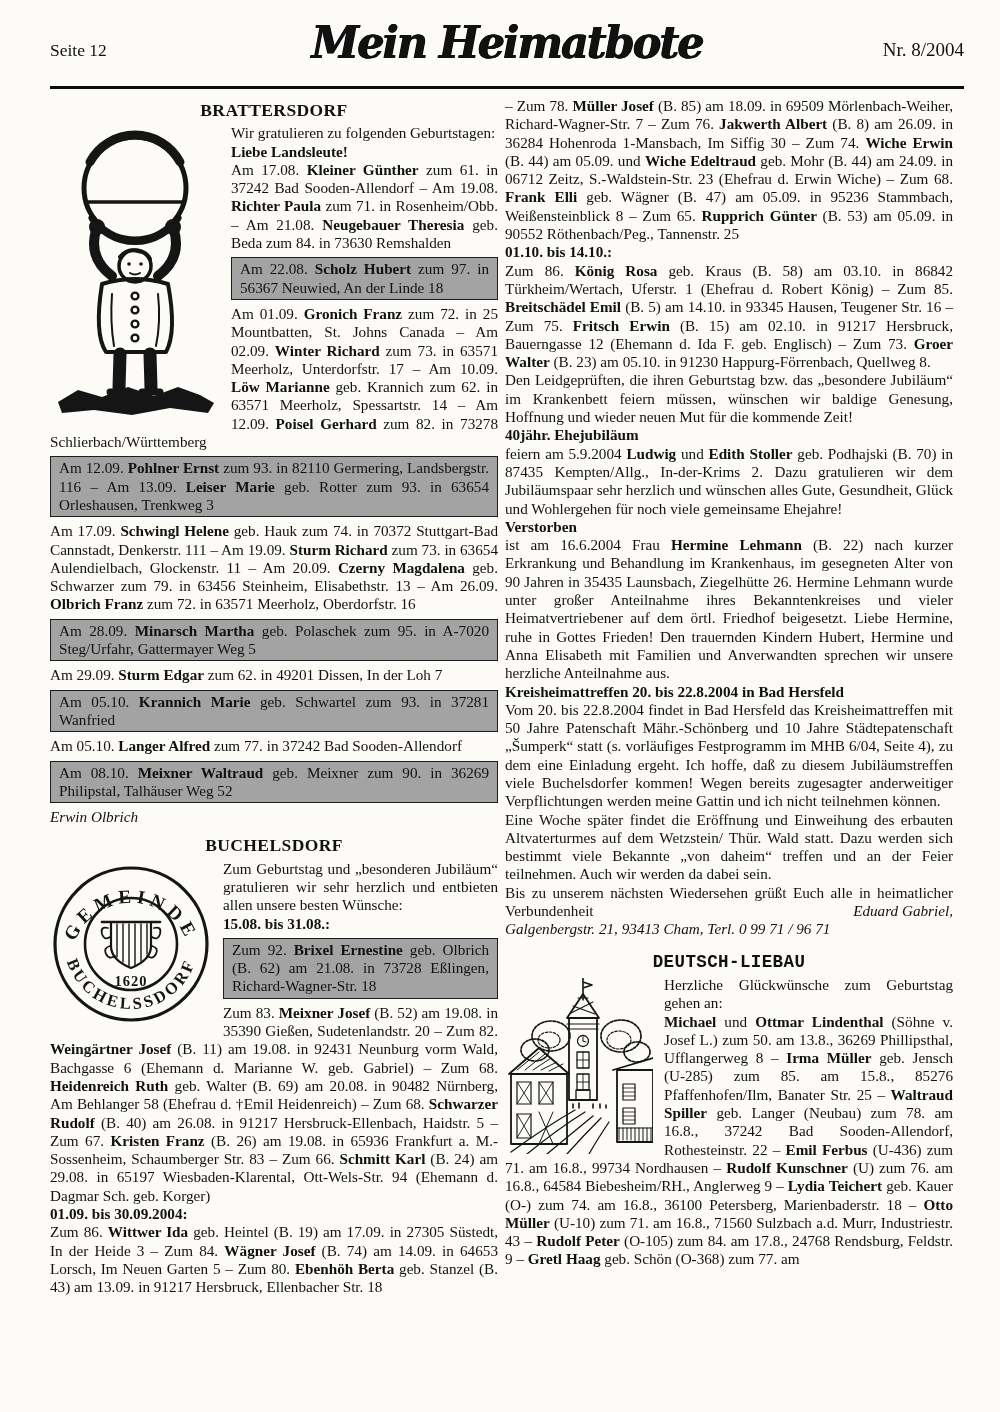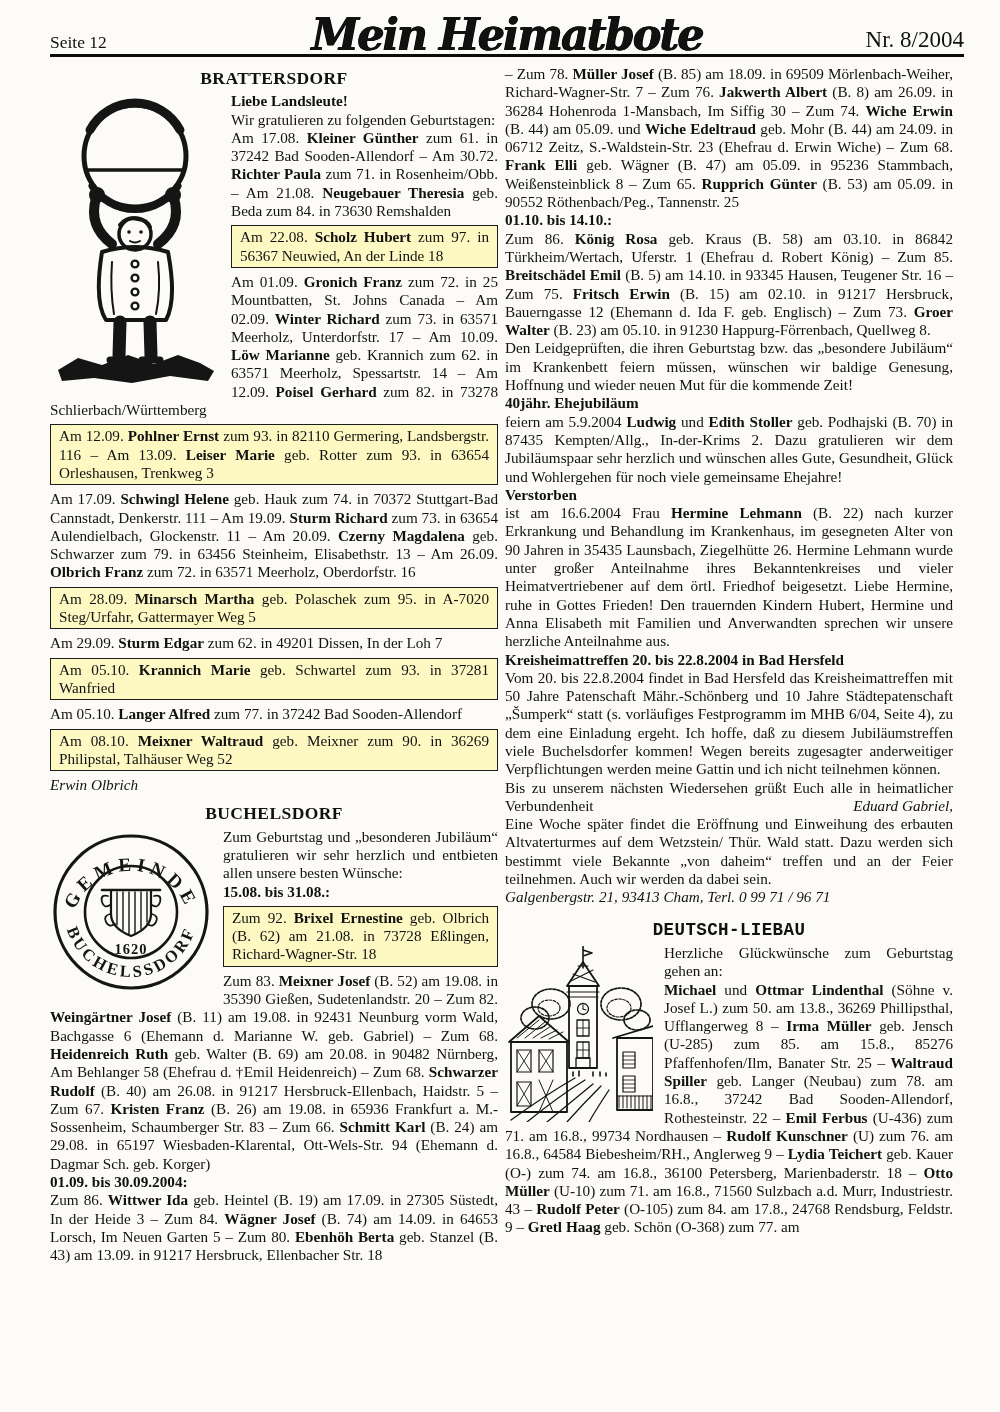--- a/index.html
+++ b/index.html
@@ -5,44 +5,44 @@
   html,body{margin:0;padding:0;}
   body{
     width:1000px;height:1412px;overflow:hidden;
     background:#fcfbf7;color:#111;
     font-family:"Liberation Serif","DejaVu Serif",serif;
   }
   .page{padding:14px 36px 0 50px;}
   
   .masthead-row{
     display:grid;grid-template-columns:140px 1fr 140px;align-items:end;
-    border-bottom:3px solid #0b0b0b;padding-bottom:0;
+    border-bottom:3px solid #0b0b0b;padding-bottom:24px;margin-top:8px;
   }
   .page-num{font-size:17.5px;padding-bottom:1px;}
-  .issue-num{font-size:23px;text-align:right;padding-bottom:1px;}
+  .issue-num{font-size:19px;text-align:right;padding-bottom:1px;}
   .masthead{
     text-align:center;
     font-family:"DejaVu Serif",serif;
     font-weight:bold;font-style:italic;
     font-size:43px;line-height:40px;letter-spacing:-2px;
     transform:scaleY(1.05);
     text-shadow:0.6px 0 #000, -0.4px 0 #000;
     white-space:nowrap;
   }
   
   .columns{display:flex;gap:7px;margin-top:8px;}
   .col{width:448px;font-size:15.2px;line-height:18.3px;text-align:justify;}
   .col p{margin:0;}
   .section-title{
     text-align:center;font-weight:bold;font-size:17.5px;
     letter-spacing:0.4px;margin:4px 0 5px;
   }
   .subhead{font-weight:bold;margin-top:5px;}
   .box{
-    border:1.3px solid #1d1d1d;background:#fef9c3;
+    border:1.3px solid #1d1d1d;background:#a3a3a3;
     padding:2px 8px;margin:5px 0;overflow:hidden;
   }
   .gap{margin-top:5px;}
   .sig-right{font-style:italic;}
   .sig-inline{float:right;font-style:italic;}
   .float-img{float:left;margin:2px 11px 3px 0;}
   .ink{stroke:#151515;fill:none;stroke-linecap:round;stroke-linejoin:round;}
   .mt10{margin-top:10px;}
   .mt14{margin-top:14px;font-family:Liberation Mono, monospace;}
 </style>
@@ -89,23 +89,23 @@
         <circle class="ink" cx="85" cy="212" r="3.4" stroke-width="2.4"></circle>
 
         <path class="ink" d="M70,228 L69,262" stroke-width="13"></path>
         <path class="ink" d="M100,228 L101,262" stroke-width="13"></path>
         <path class="ink" d="M60,266 L78,266 M92,266 L110,266" stroke-width="7"></path>
 
         <path d="M8,276 L28,264 L52,271 L78,261 L104,270 L128,261 L150,269 L164,277 L158,287 L120,282 L82,289 L44,284 L12,287 Z" fill="#151515"></path>
         <path class="ink" d="M20,276 L150,274" stroke-width="2" stroke="#fdfcf8"></path>
       </svg>
 
+      <p>Wir gratulieren zu folgenden Geburtstagen:</p>
       <p><b>Liebe Landsleute!</b></p>
-      <p>Wir gratulieren zu folgenden Geburtstagen:</p>
-      <p><span>Am 17.08. </span><b>Kleiner Günther</b><span> zum 61. in 37242 Bad Sooden-Allendorf – Am 30.72. </span><b>Richter Paula</b><span> zum 71. in Rosenheim/Obb. – Am 21.08. </span><b>Neugebauer Theresia</b><span> geb. Beda zum 84. in 73630 Remshalden</span></p>
+      <p><span>Am 17.08. </span><b>Kleiner Günther</b><span> zum 61. in 37242 Bad Sooden-Allendorf – Am 19.08. </span><b>Richter Paula</b><span> zum 71. in Rosenheim/Obb. – Am 21.08. </span><b>Neugebauer Theresia</b><span> geb. Beda zum 84. in 73630 Remshalden</span></p>
 
       <div class="box"><span>Am 22.08. </span><b>Scholz Hubert</b><span> zum 97. in 56367 Neuwied, An der Linde 18</span></div>
 
       <p><span>Am 01.09. </span><b>Gronich Franz</b><span> zum 72. in 25 Mountbatten, St. Johns Canada – Am 02.09. </span><b>Winter Richard</b><span> zum 73. in 63571 Meerholz, Unterdorfstr. 17 – Am 10.09. </span><b>Löw Marianne</b><span> geb. Krannich zum 62. in 63571 Meerholz, Spessartstr. 14 – Am 12.09. </span><b>Poisel Gerhard</b><span> zum 82. in 73278 Schlierbach/Württemberg</span></p>
 
       <div class="box"><span>Am 12.09. </span><b>Pohlner Ernst</b><span> zum 93. in 82110 Germering, Landsbergstr. 116 – Am 13.09. </span><b>Leiser Marie</b><span> geb. Rotter zum 93. in 63654 Orleshausen, Trenkweg 3</span></div>
 
       <p><span>Am 17.09. </span><b>Schwingl Helene</b><span> geb. Hauk zum 74. in 70372 Stuttgart-Bad Cannstadt, Denkerstr. 111 – Am 19.09. </span><b>Sturm Richard</b><span> zum 73. in 63654 Aulendielbach, Glockenstr. 11 – Am 20.09. </span><b>Czerny Magdalena</b><span> geb. Schwarzer zum 79. in 63456 Steinheim, Elisabethstr. 13 – Am 26.09. </span><b>Olbrich Franz</b><span> zum 72. in 63571 Meerholz, Oberdorfstr. 16</span></p>
 
       <div class="box"><span>Am 28.09. </span><b>Minarsch Martha</b><span> geb. Polaschek zum 95. in A-7020 Steg/Urfahr, Gattermayer Weg 5</span></div>
@@ -164,23 +164,23 @@
       <p class="gap">Den Leidgeprüften, die ihren Geburtstag bzw. das „besondere Jubiläum“ im Krankenbett feiern müssen, wünschen wir baldige Genesung, Hoffnung und wieder neuen Mut für die kommende Zeit!</p>
 
       <p class="subhead">40jähr. Ehejubiläum</p>
       <p><span>feiern am 5.9.2004 </span><b>Ludwig</b><span> und </span><b>Edith Stoller</b><span> geb. Podhajski (B. 70) in 87435 Kempten/Allg., In-der-Krims 2. Dazu gratulieren wir dem Jubiläumspaar sehr herzlich und wünschen alles Gute, Gesundheit, Glück und Wohlergehen für noch viele gemeinsame Ehejahre!</span></p>
 
       <p class="subhead">Verstorben</p>
       <p><span>ist am 16.6.2004 Frau </span><b>Hermine Lehmann</b><span> (B. 22) nach kurzer Erkrankung und Behandlung im Krankenhaus, im gesegneten Alter von 90 Jahren in 35435 Launsbach, Ziegelhütte 26. Hermine Lehmann wurde unter großer Anteilnahme ihres Bekanntenkreises und vieler Heimatvertriebener auf dem örtl. Friedhof beigesetzt. Liebe Hermine, ruhe in Gottes Frieden! Den trauernden Kindern Hubert, Hermine und Anna Elisabeth mit Familien und Anverwandten sprechen wir unsere herzliche Anteilnahme aus.</span></p>
 
       <p class="subhead">Kreisheimattreffen 20. bis 22.8.2004 in Bad Hersfeld</p>
       <p>Vom 20. bis 22.8.2004 findet in Bad Hersfeld das Kreisheimattreffen mit 50 Jahre Patenschaft Mähr.-Schönberg und 10 Jahre Städtepatenschaft „Šumperk“ statt (s. vorläufiges Festprogramm im MHB 6/04, Seite 4), zu dem eine Einladung ergeht. Ich hoffe, daß zu diesem Jubiläumstreffen viele Buchelsdorfer kommen! Wegen bereits zugesagter anderweitiger Verpflichtungen werden meine Gattin und ich nicht teilnehmen können.</p>
+      <p>Eine Woche später findet die Eröffnung und Einweihung des erbauten Altvaterturmes auf dem Wetzstein/ Thür. Wald statt. Dazu werden sich bestimmt viele Bekannte „von daheim“ treffen und an der Feier teilnehmen. Auch wir werden da dabei sein.</p>
+
       <p><span>Bis zu unserem nächsten Wiedersehen grüßt Euch alle in heimatlicher Verbundenheit</span><span class="sig-inline">Eduard Gabriel,</span></p>
-
-      <p>Eine Woche später findet die Eröffnung und Einweihung des erbauten Altvaterturmes auf dem Wetzstein/ Thür. Wald statt. Dazu werden sich bestimmt viele Bekannte „von daheim“ treffen und an der Feier teilnehmen. Auch wir werden da dabei sein.</p>
       <p class="sig-right">Galgenbergstr. 21, 93413 Cham, Terl. 0 99 71 / 96 71</p>
 
       <div class="section-title mt14">DEUTSCH-LIEBAU</div>
 
       <svg class="float-img" width="148" height="176" viewBox="0 0 148 176">
 
         <path class="ink" d="M78,0 L78,22 M78,4 l9,3 l-9,3" stroke-width="1.6"></path>
 
         <path class="ink" d="M62,40 L78,16 L94,40 Z" stroke-width="1.8" fill="#fdfcf8"></path>
         <path class="ink" d="M66,35 L88,24 M68,28 L90,36 M73,20 L83,20" stroke-width="1.1"></path>

